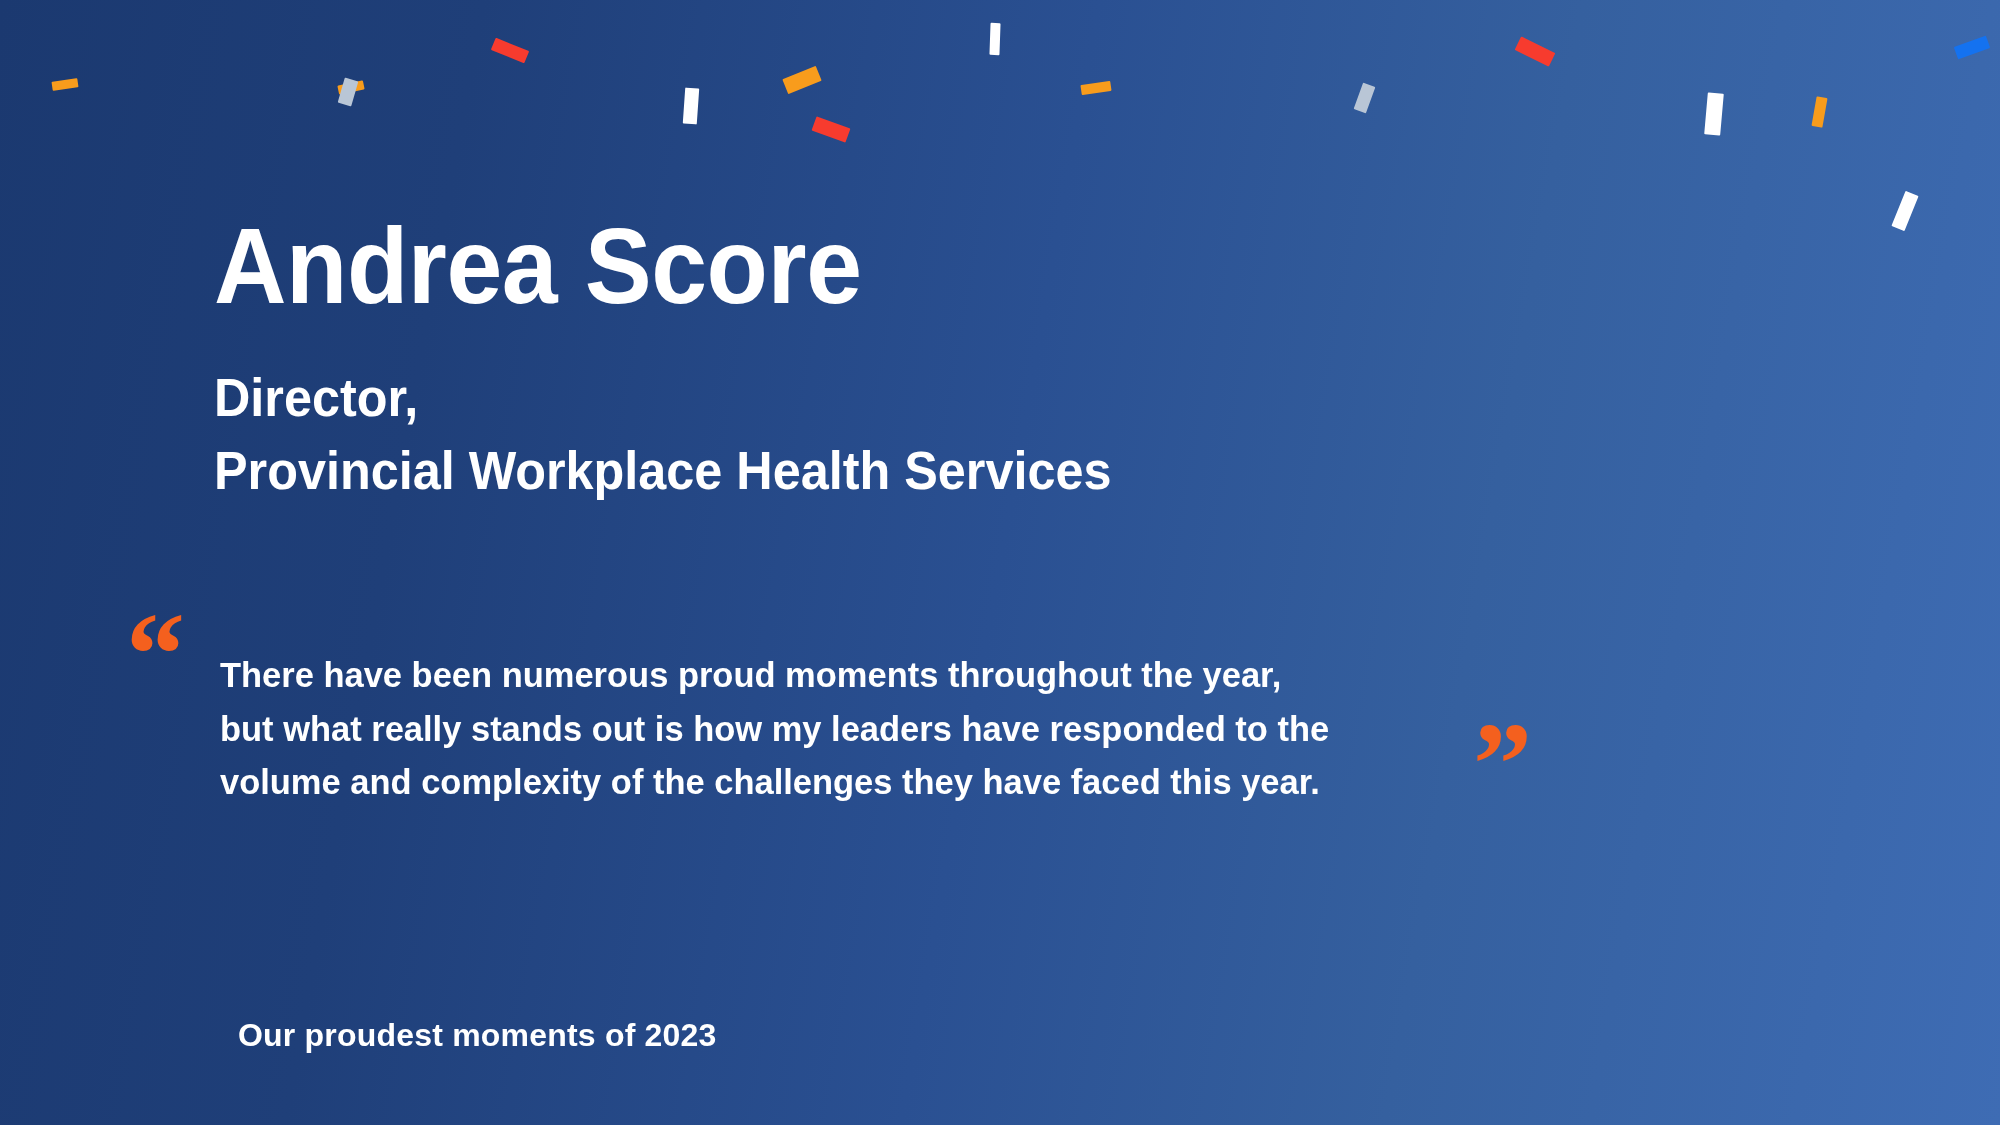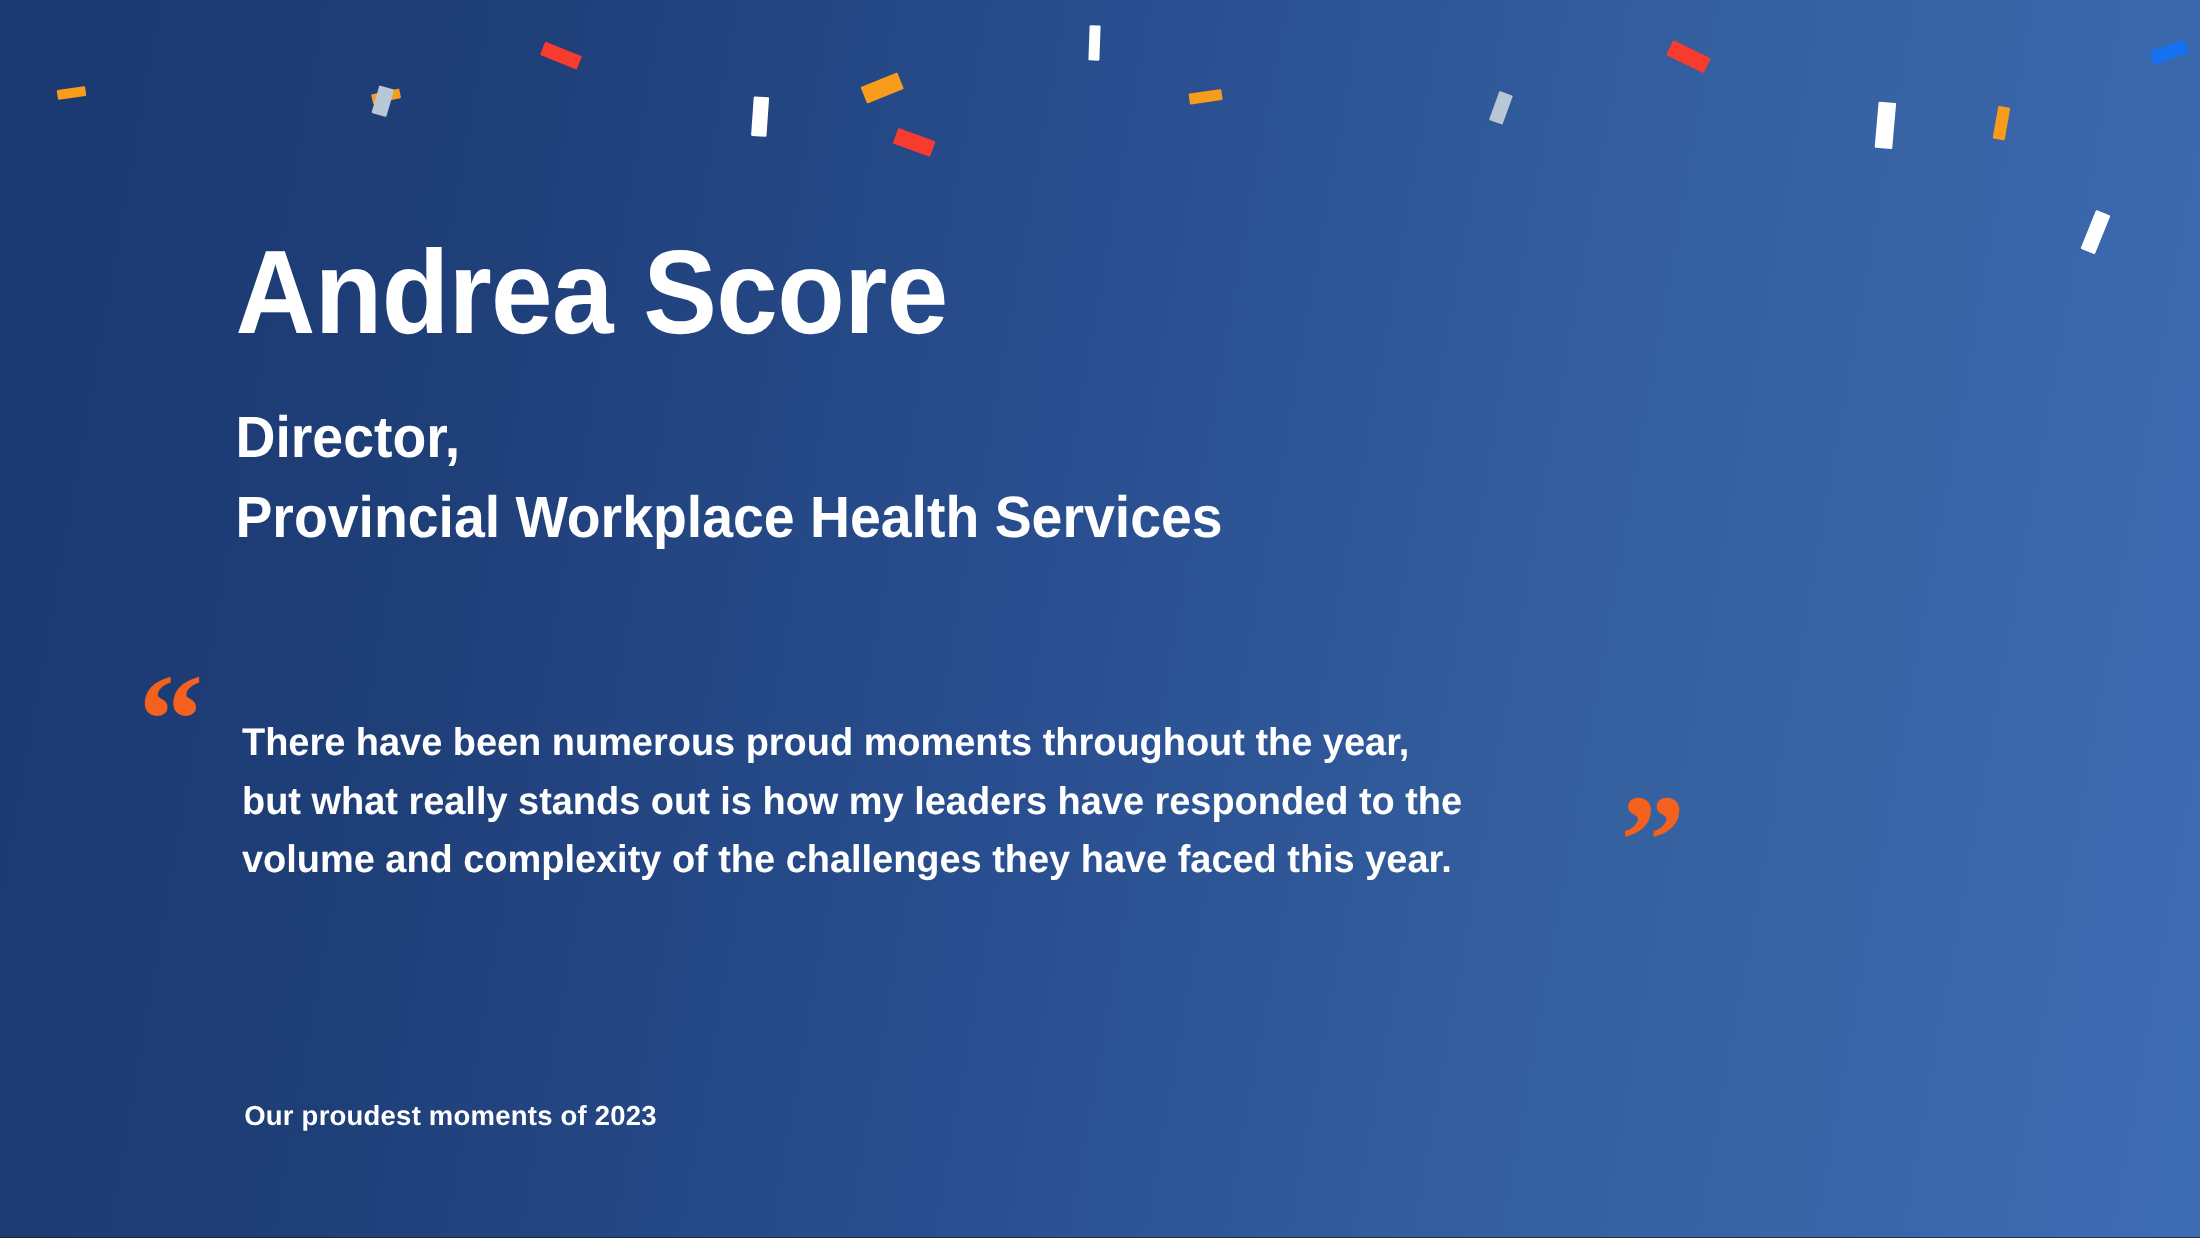--- a/index.html
+++ b/index.html
@@ -96,22 +96,22 @@
     white-space: pre-line;
     transform: scaleX(0.985);
     transform-origin: left top;
   }
 
   
   #footer-caption {
     position: absolute;
     left: 221px;
     top: 1000px;
-    margin: 1px;
-    font-size: 25px;
+    margin: 17px;
+    font-size: 32px;
     font-weight: 700;
     color: #ffffff;
     letter-spacing: 0.2px;
   }
 
   #brand-logo {
     position: absolute;
     left: 1563px;
     top: 971px;
     width: 360px;

